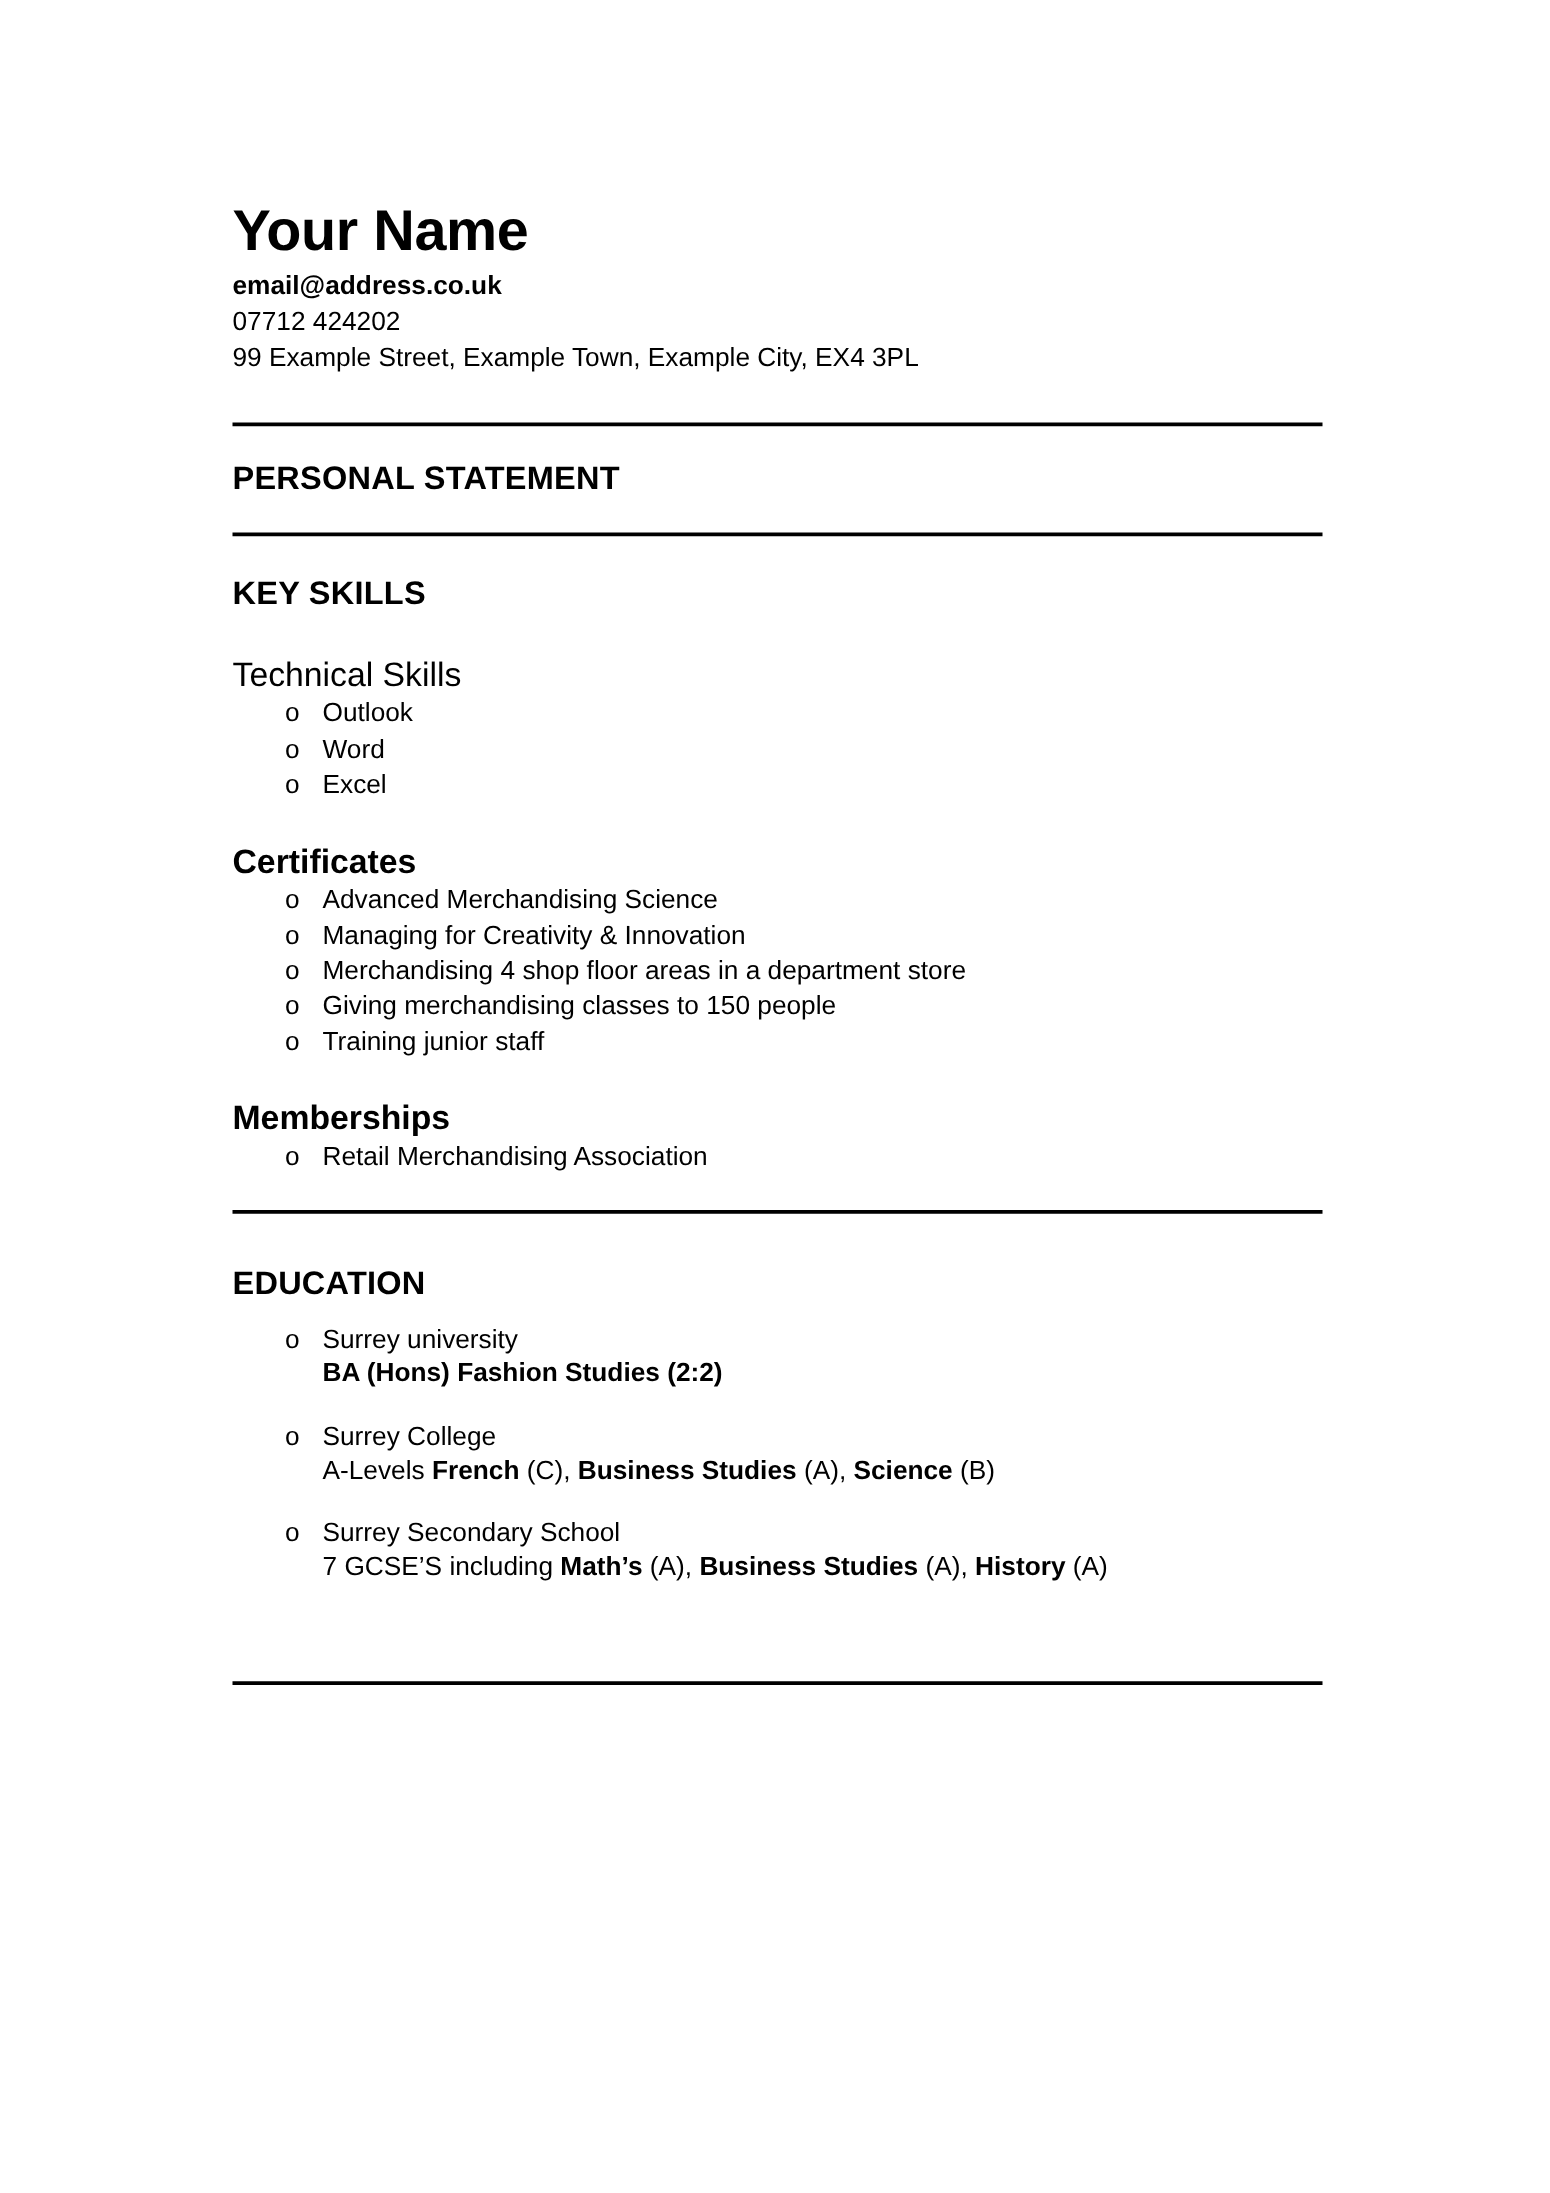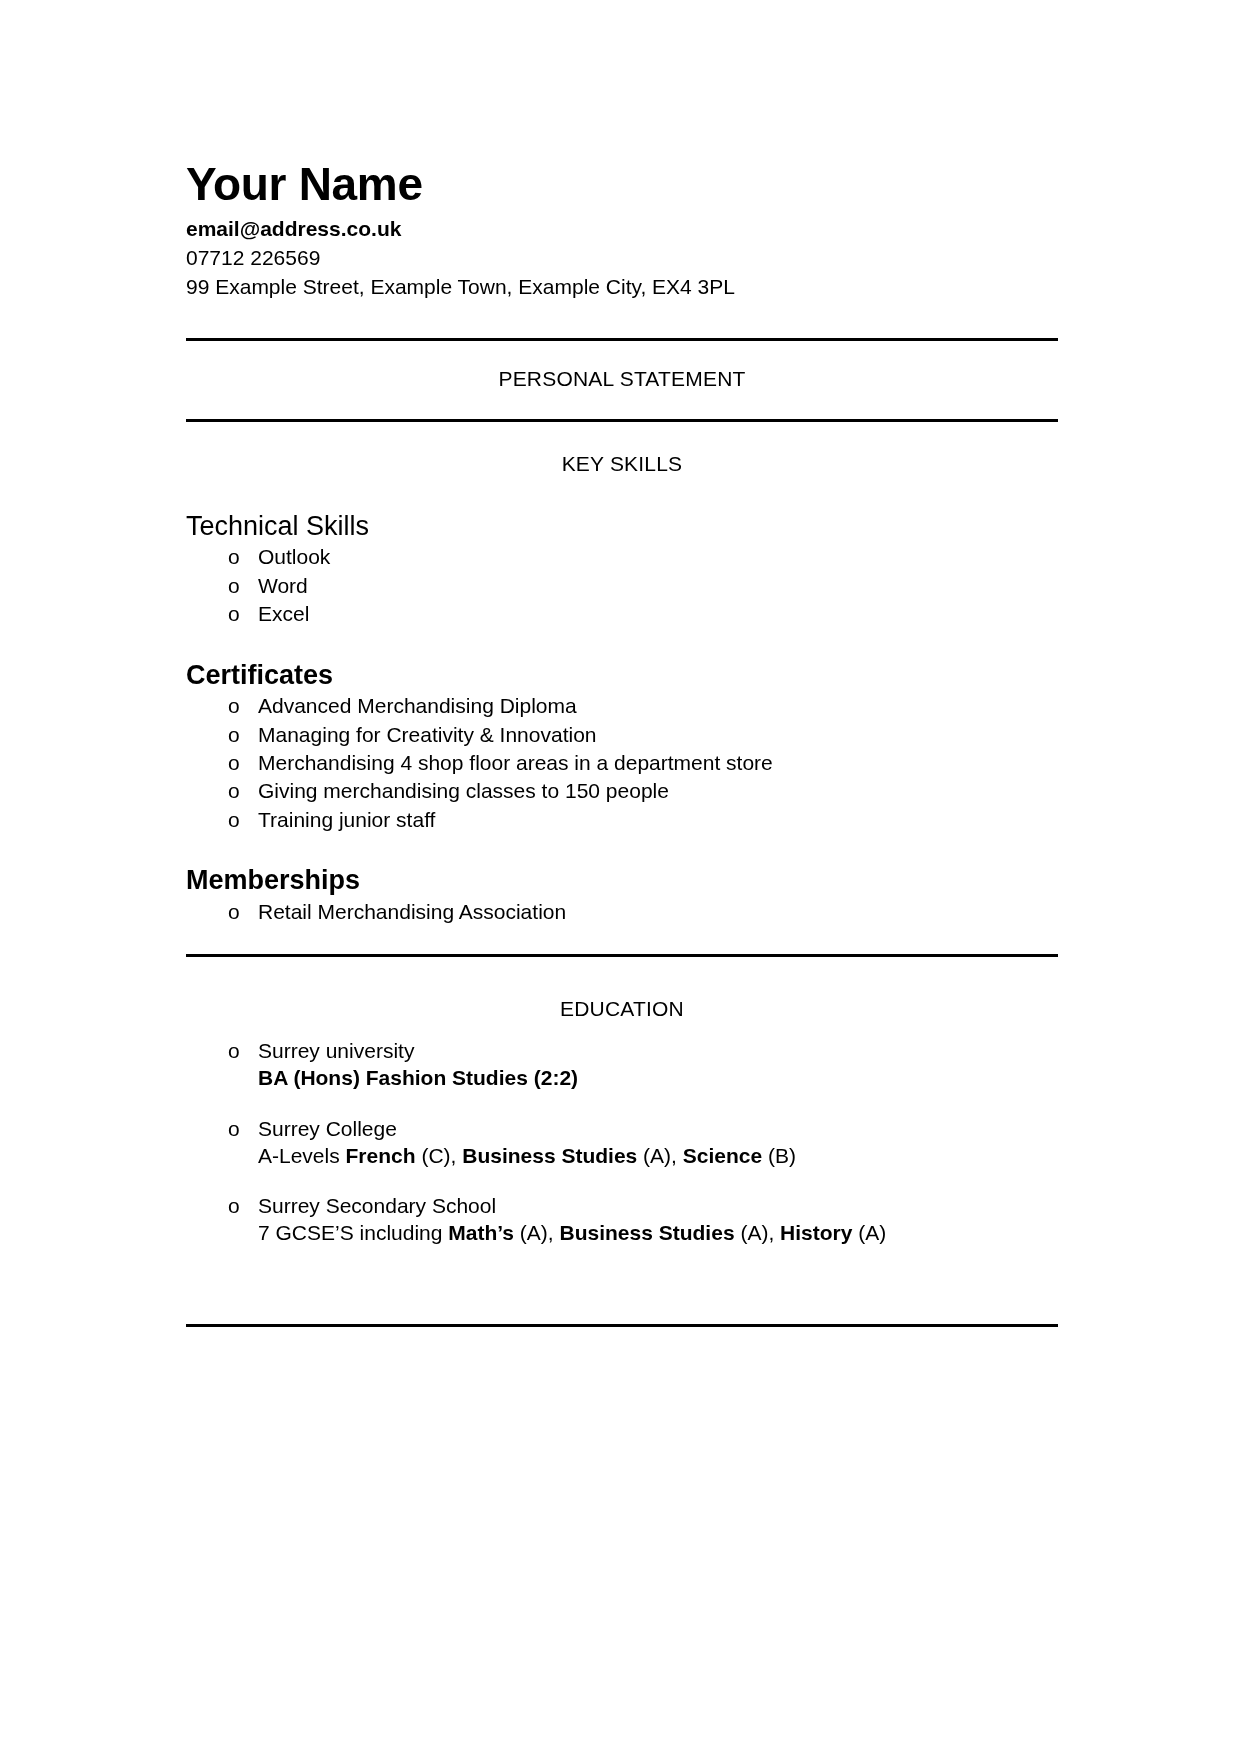--- a/index.html
+++ b/index.html
@@ -56,25 +56,24 @@
     margin: 0;
     width: 100%;
   }
   .rule-1 { margin-top: 36px; }
   .rule-2 { margin-top: 28px; }
   .rule-3 { margin-top: 30px; }
   .rule-4 { margin-top: 78px; }
 
   
   .section-heading {
-    font-size: 21px;
-    font-weight: normal;
+    font-size: 26px;
+    font-weight: bold;
     margin: 0;
     letter-spacing: 0.2px;
-    text-align: center;
   }
   .sec-personal { margin-top: 26px; }
   .sec-keyskills { margin-top: 30px; }
   .sec-education { margin-top: 40px; }
 
   .statement {
     font-size: 21px;
     line-height: 1.42;
     margin: 2px 0 0 0;
     max-width: 860px;
@@ -128,21 +127,21 @@
 </style>
 </head>
 <body>
 
 <div class="page">
   <div class="content">
 
     <div>
       <h1 class="name">Your Name</h1>
       <p class="email">email@address.co.uk</p>
-      <p class="phone">07712 226569</p>
+      <p class="phone">07712 424202</p>
       <p class="address">99 Example Street, Example Town, Example City, EX4 3PL</p>
     </div>
 
     <hr class="rule rule-1">
 
     <div class="sec-personal">
       <h2 class="section-heading">PERSONAL STATEMENT</h2>
     </div>
 
     <hr class="rule rule-2">
@@ -154,21 +153,21 @@
             <p class="group-label">Technical Skills</p>
             <ul class="circle-list tight">
               <li><span class="marker">o</span><span>Outlook</span></li>
               <li><span class="marker">o</span><span>Word</span></li>
               <li><span class="marker">o</span><span>Excel</span></li>
             </ul>
           </div>
           <div class="group-certificates">
             <p class="group-label bold">Certificates</p>
             <ul class="circle-list tight">
-              <li><span class="marker">o</span><span>Advanced Merchandising Diploma</span></li>
+              <li><span class="marker">o</span><span>Advanced Merchandising Science</span></li>
               <li><span class="marker">o</span><span>Managing for Creativity &amp; Innovation</span></li>
               <li><span class="marker">o</span><span>Merchandising 4 shop floor areas in a department store</span></li>
               <li><span class="marker">o</span><span>Giving merchandising classes to 150 people</span></li>
               <li><span class="marker">o</span><span>Training junior staff</span></li>
             </ul>
           </div>
           <div class="group-memberships">
             <p class="group-label bold">Memberships</p>
             <ul class="circle-list tight">
               <li><span class="marker">o</span><span>Retail Merchandising Association</span></li>

